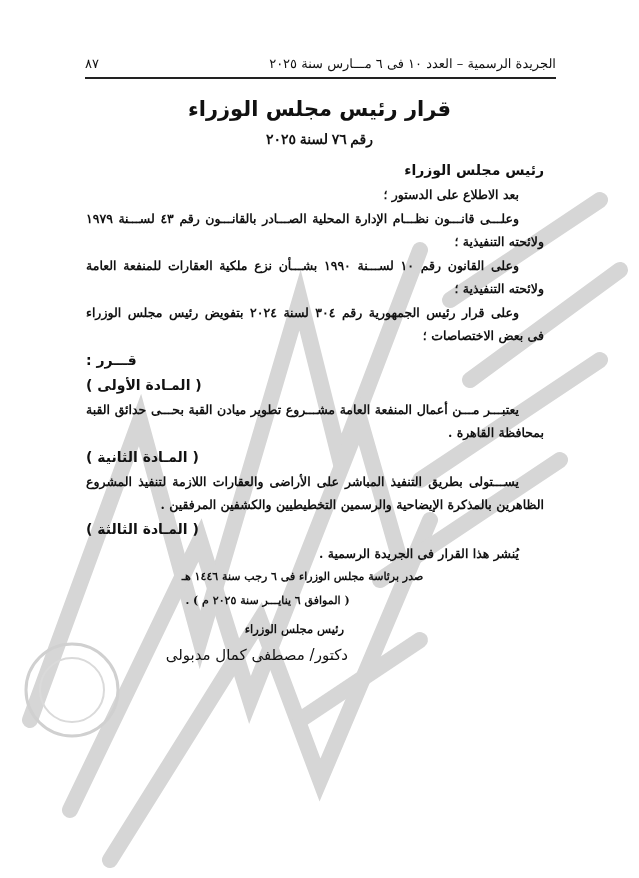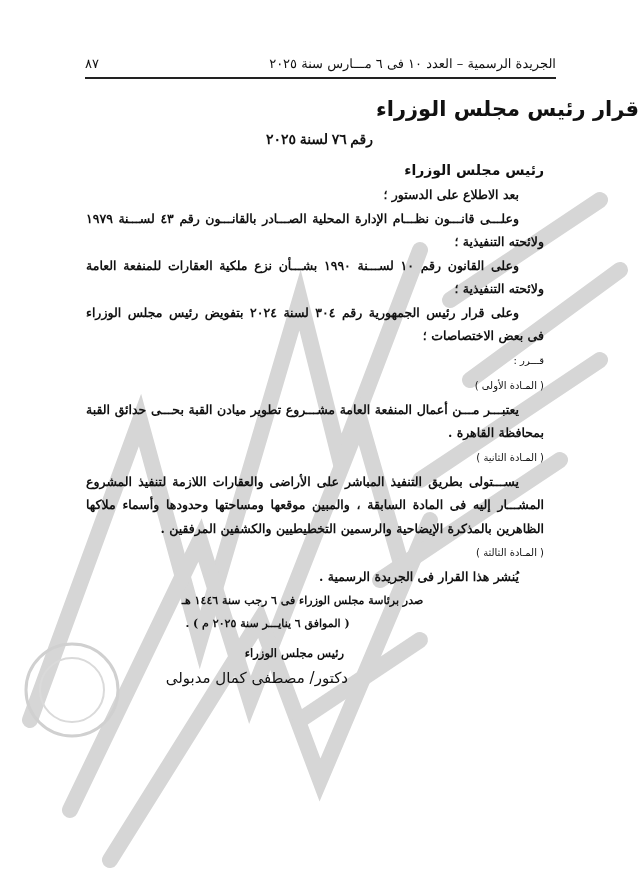--- a/index.html
+++ b/index.html
@@ -4,30 +4,30 @@
 <style>
   html, body { margin:0; padding:0; background:#ffffff; }
   body { width:639px; height:878px; position:relative; overflow:hidden;
          font-family:"DejaVu Sans", sans-serif; color:#111; }
   .watermark { position:absolute; left:0; top:0; width:639px; height:878px; pointer-events:none; }
   .page { position:absolute; left:0; top:0; width:639px; height:878px; direction:rtl; }
   .running-header { position:absolute; left:85px; right:83px; top:52px; height:22px;
          display:flex; justify-content:space-between; align-items:center;
          font-family:"DejaVu Serif", serif; font-size:13px; }
   .header-rule { position:absolute; left:85px; right:83px; top:77px; height:2px; background:#222; }
-  .title { position:absolute; left:0; right:0; top:97px; text-align:right;
+  .title { position:absolute; left:0; right:0; top:97px; text-align:center;
          font-size:21px; font-weight:bold; }
   .subtitle { position:absolute; left:0; right:0; top:131px; text-align:center;
          font-size:14px; font-weight:bold;font-family:Liberation Serif, serif; }
   .body { position:absolute; left:86px; right:95px; top:158px; font-family:"DejaVu Serif", serif; font-size:12.5px; }
   .line { height:23.5px; line-height:23.5px; white-space:nowrap;font-weight:bold; }
   .indent { padding-right:25px; }
   .justify { text-align:justify; text-align-last:justify; }
   .bold-head { font-family:"DejaVu Sans", sans-serif; font-weight:bold; font-size:14px; height:25px; line-height:25px;}
-  .center-bold { text-align:right; font-family:"DejaVu Sans", sans-serif; font-weight:normal; font-size:10px; height:25px; line-height:25px; }
+  .center-bold { text-align:left; font-family:"DejaVu Sans", sans-serif; font-weight:bold; font-size:14px; height:25px; line-height:25px; }
   .small { font-size:11px;text-align:center; }
   .sig-title { font-size:11.5px; padding-right:200px; margin-top:6px; }
   .sig-name { font-family:"DejaVu Sans", sans-serif; font-weight:normal; font-size:15px; padding-right:196px; height:26px; line-height:26px; }
 </style>
 </head>
 <body>
 
 <svg class="watermark" viewBox="0 0 639 878">
   <g fill="none" stroke="#d6d6d6" stroke-width="16" stroke-linecap="round">
     <path d="M30 720 L140 420 L200 640 L300 300 L340 460 L420 250"></path>
@@ -64,21 +64,20 @@
     <div class="line">فى بعض الاختصاصات ؛</div>
 
     <div class="center-bold">قـــرر :</div>
 
     <div class="center-bold">( المـادة الأولى )</div>
     <div class="line indent justify">يعتبـــر مـــن أعمال المنفعة العامة مشـــروع تطوير ميادن القبة بحـــى حدائق القبة</div>
     <div class="line">بمحافظة القاهرة .</div>
 
     <div class="center-bold">( المـادة الثانية )</div>
     <div class="line indent justify">يســـتولى بطريق التنفيذ المباشر على الأراضى والعقارات اللازمة لتنفيذ المشروع</div>
-    <div class="line justify">المشـــار إليه فى المادة السابقة ، والمبين موقعها ومساحتها وحدودها وأسماء ملاكها</div>
     <div class="line">الظاهرين بالمذكرة الإيضاحية والرسمين التخطيطيين والكشفين المرفقين .</div>
 
     <div class="center-bold">( المـادة الثالثة )</div>
     <div class="line indent">يُنشر هذا القرار فى الجريدة الرسمية .</div>
 
     <div class="line indent small">صدر برئاسة مجلس الوزراء فى ٦ رجب سنة ١٤٤٦ هـ</div>
     <div class="line small" style="padding-right:95px;">( الموافق ٦ ينايـــر سنة ٢٠٢٥ م ) .</div>
 
     <div class="line sig-title">رئيس مجلس الوزراء</div>
     <div class="sig-name">دكتور/ مصطفى كمال مدبولى</div>

